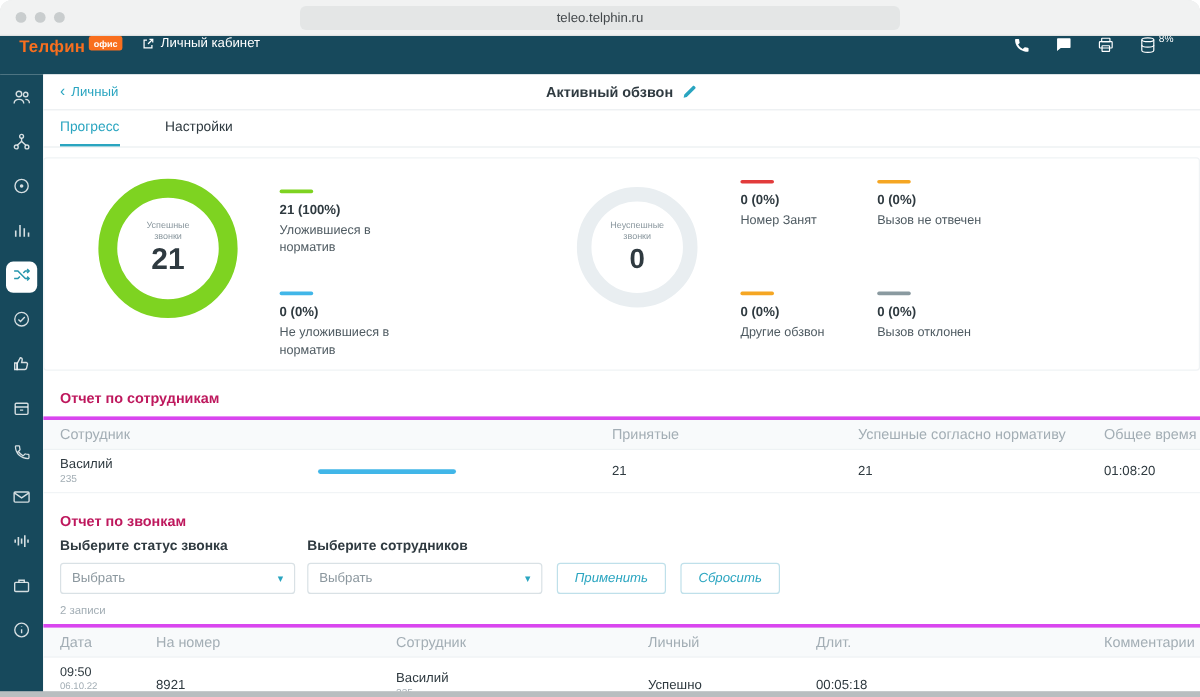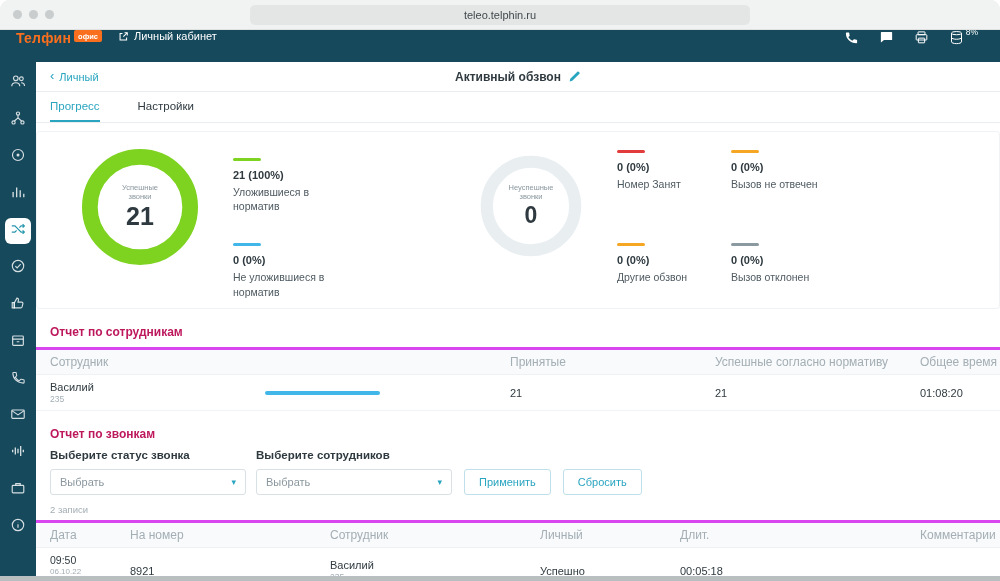--- a/index.html
+++ b/index.html
@@ -95,21 +95,21 @@
 
   
   .filter-row { display:flex; align-items:flex-end; padding:0 14px; gap:10px; margin-top:2px; }
   .filter-label { font-size:11.5px; font-weight:bold; color:#2f3a40; margin-bottom:8px; }
   .select { width:196px; height:26px; border:1px solid #d9e1e5; border-radius:3px; display:flex;
     align-items:center; justify-content:space-between; padding:0 9px; font-size:11px;
     color:#8b979e; cursor:pointer; background:#fff; }
   .chev { color:#2aa5c0; font-size:9px; }
   .btn { height:26px; padding:0 14px; background:#fff; border:1px solid #bfe0ea; border-radius:3px;
     color:#2aa5c0; font-size:11px; cursor:pointer; margin-left:2px;
-    font-family:"Liberation Sans","DejaVu Sans",sans-serif; }
+    font-family:"Liberation Sans","DejaVu Sans",sans-serif;font-style:italic; }
   .records { font-size:9.5px; color:#a3aeb5; margin:9px 14px 5px; }
 
   .bottom-edge { position:absolute; bottom:0; left:0; right:0; height:5px; background:#b9bec0; }
 </style>
 </head>
 <body>
 
 <div class="window">
 
   <div class="chrome">

